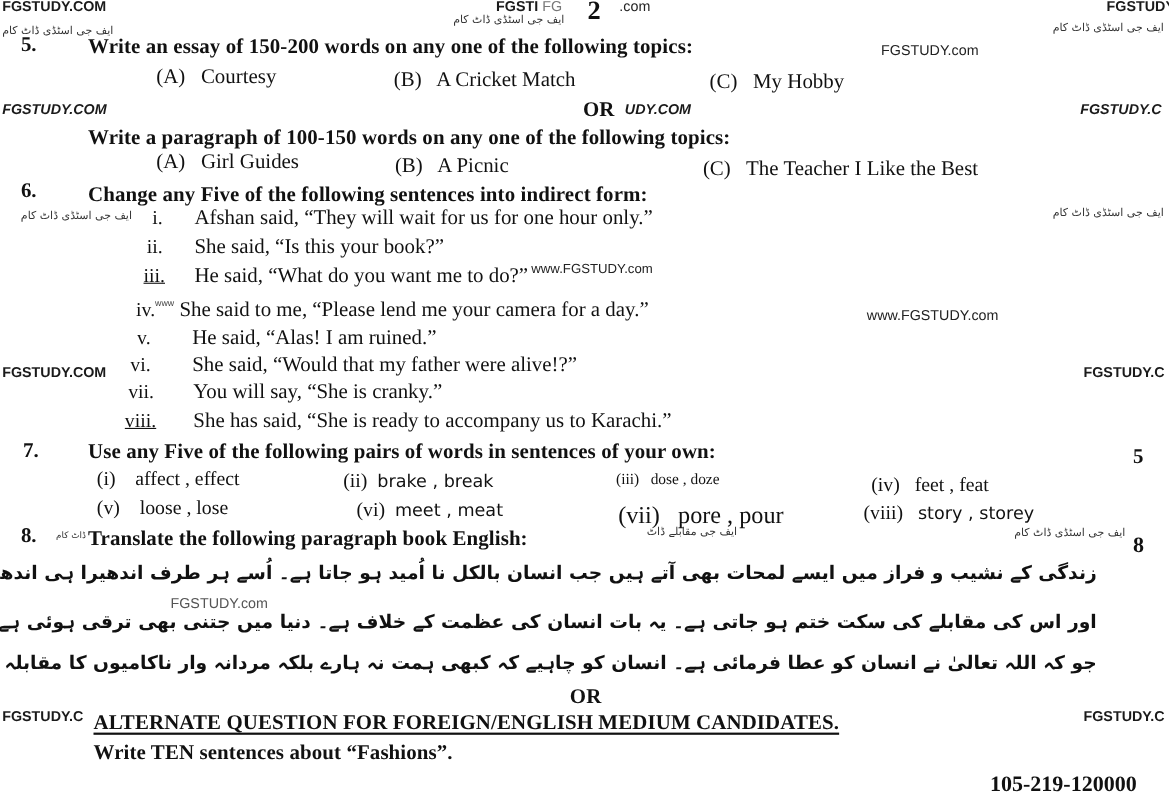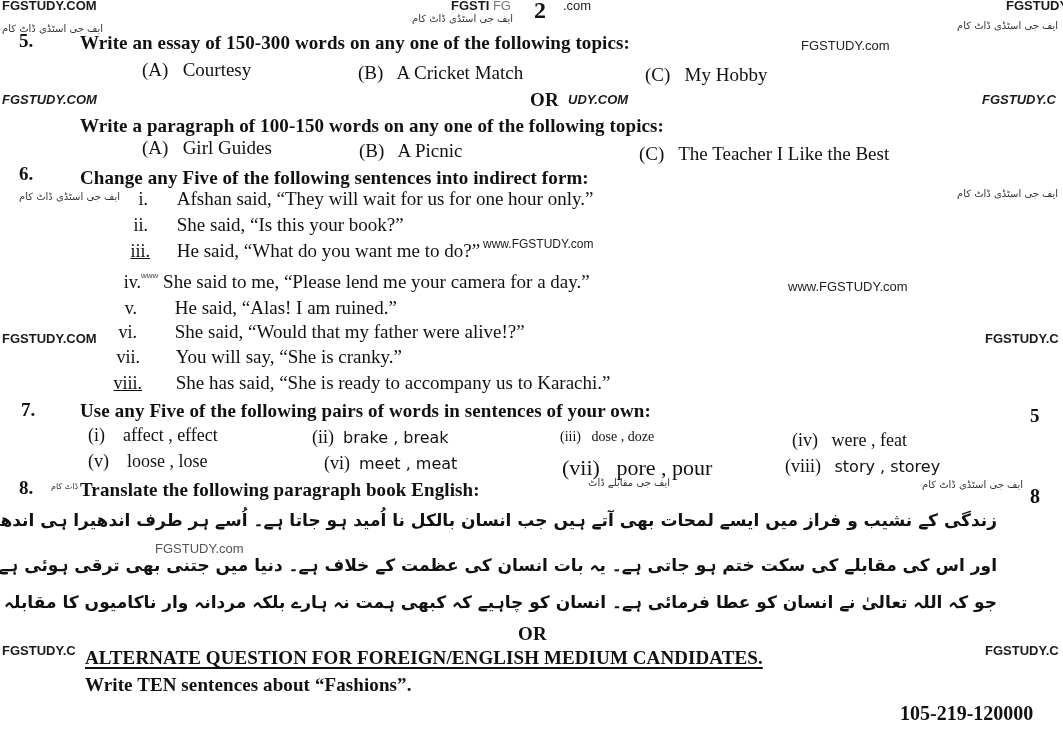--- a/index.html
+++ b/index.html
@@ -31,21 +31,21 @@
 </div>
 <div class="abs page-no" style="left:534px; top:-3px;">2</div>
 <div class="abs wm-light" style="left:563px; top:-2px;">.com</div>
 <div class="abs wm" style="left:1006px; top:-2px;">FGSTUDY.C</div>
 
 <div class="abs urdu-wm" style="right:960px; top:23px;">ایف جی اسٹڈی ڈاٹ کام</div>
 <div class="abs urdu-wm" style="right:550px; top:13px;">ایف جی اسٹڈی ڈاٹ کام</div>
 <div class="abs urdu-wm" style="right:5px; top:20px;">ایف جی اسٹڈی ڈاٹ کام</div>
 
 <div class="abs qnum" style="left:19px; top:30px;">5.</div>
-<div class="abs qhead" style="left:80px; top:32px;">Write an essay of 150-300 words on any one of the following topics:</div>
+<div class="abs qhead" style="left:80px; top:32px;">Write an essay of 150-200 words on any one of the following topics:</div>
 <div class="abs wm-light" style="left:801px; top:38px;">FGSTUDY.com</div>
 
 <div class="abs opt" style="left:142px; top:59px;">
   <span>(A)</span>&nbsp;&nbsp;
   <span>Courtesy</span>
 </div>
 <div class="abs opt" style="left:358px; top:62px;">
   <span>(B)</span>&nbsp;&nbsp;
   <span>A Cricket Match</span>
 </div>
@@ -132,21 +132,21 @@
 <div class="abs opt" style="left:312px; top:427px; font-size:18px;">
   <span>(ii)</span>&nbsp;
   <span style="font-family:'DejaVu Sans',sans-serif; font-size:16px;">brake , break</span>
 </div>
 <div class="abs opt" style="left:560px; top:429px; font-size:14px;">
   <span>(iii)</span>&nbsp;&nbsp;
   <span>dose , doze</span>
 </div>
 <div class="abs opt" style="left:792px; top:430px; font-size:18px;">
   <span>(iv)</span>&nbsp;&nbsp;
-  <span>were , feat</span>
+  <span>feet , feat</span>
 </div>
 
 <div class="abs opt" style="left:88px; top:451px; font-size:18px;">
   <span>(v)</span>&nbsp;&nbsp;&nbsp;
   <span>loose , lose</span>
 </div>
 <div class="abs opt" style="left:324px; top:453px; font-size:18px;">
   <span>(vi)</span>&nbsp;
   <span style="font-family:'DejaVu Sans',sans-serif; font-size:16px;">meet , meat</span>
 </div>

